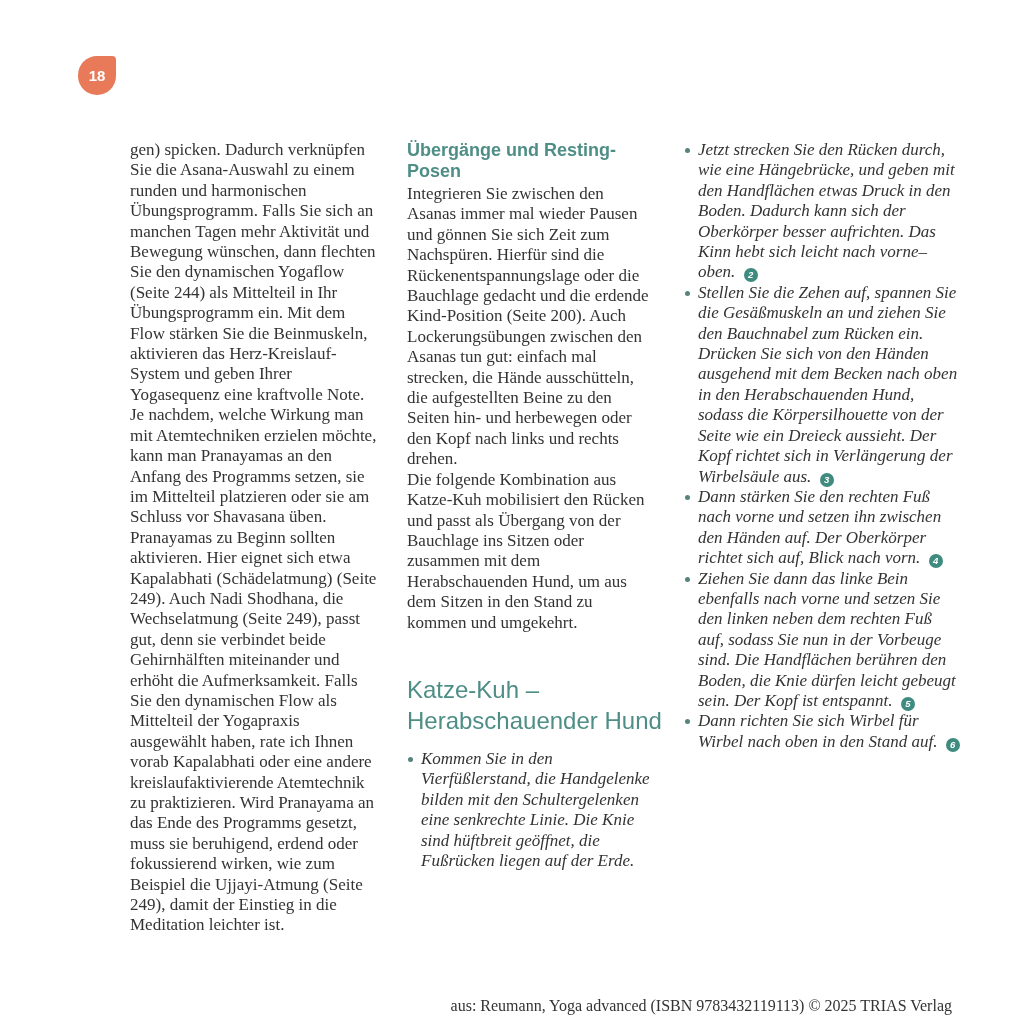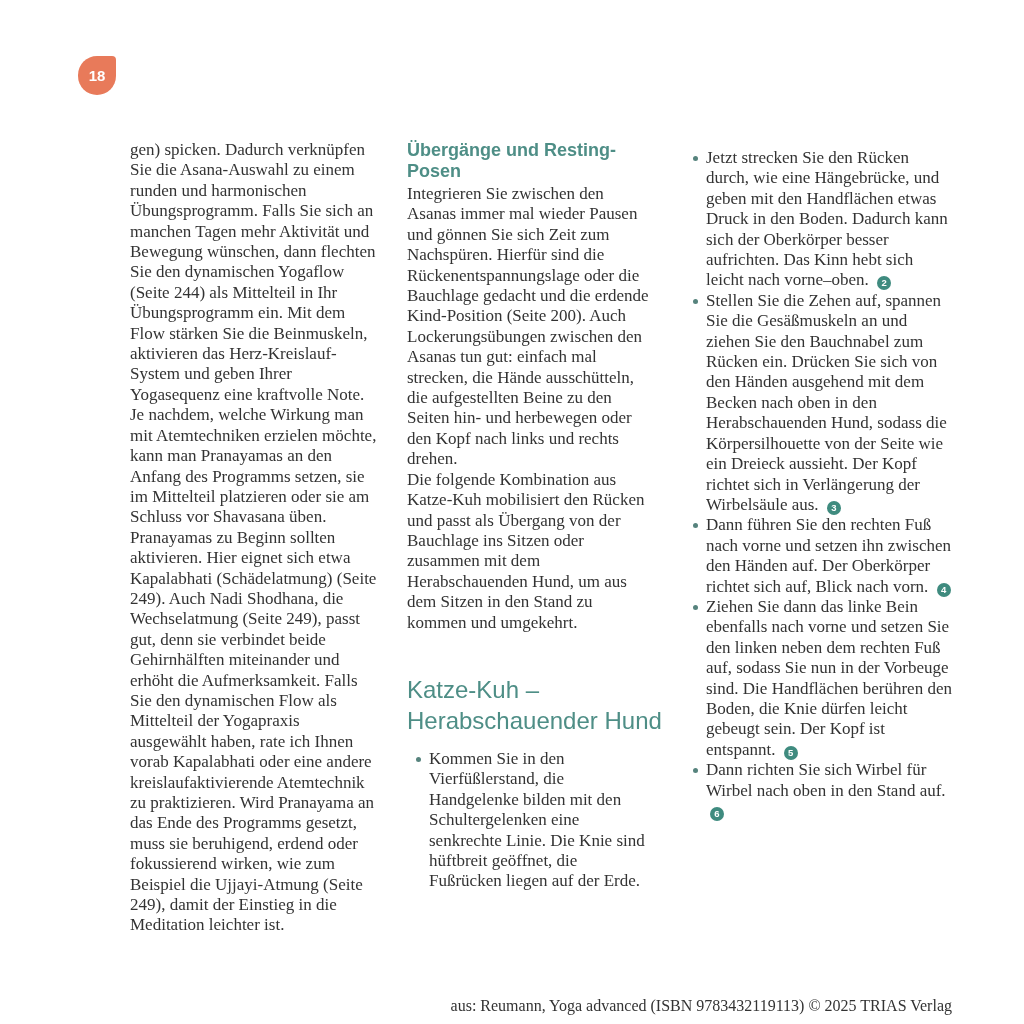--- a/index.html
+++ b/index.html
@@ -59,21 +59,21 @@
     margin:0 0 2px 0;
   }
   .exercise-heading{
     font-family:"Liberation Sans", sans-serif;
     font-size:24px;line-height:31px;
     font-weight:normal;
     color:var(--heading-teal);
     margin:41px 0 13px 0;
     width:276px;
   }
-  ul.steps{list-style:none;margin:8px;padding:0;}
+  ul.steps{list-style:none;margin:0;padding:0;font-style:italic;}
   ul.steps li{
     position:relative;
     padding-left:14px;
     font-size:17px;line-height:20.4px;
     hyphens:auto;
   }
   .bullet-dot{
     position:absolute;left:1px;top:8px;
     width:5px;height:5px;border-radius:50%;
     background:var(--bullet-teal);
@@ -126,21 +126,21 @@
       <h2 class="exercise-heading">Katze-Kuh – Herabschauender Hund</h2>
       <ul class="steps">
           <li><span class="bullet-dot"></span><span>Kommen Sie in den Vierfüßlerstand, die Handgelenke bilden mit den Schultergelenken eine senkrechte Linie. Die Knie sind hüftbreit geöffnet, die Fußrücken liegen auf der Erde.</span></li>
         </ul>
     </div>
 
     <div class="col">
       <ul class="steps">
           <li><span class="bullet-dot"></span><span>Jetzt strecken Sie den Rücken durch, wie eine Hängebrücke, und geben mit den Handflächen etwas Druck in den Boden. Dadurch kann sich der Oberkörper besser aufrichten. Das Kinn hebt sich leicht nach vorne–oben.</span> <span class="step-badge">2</span></li>
           <li><span class="bullet-dot"></span><span>Stellen Sie die Zehen auf, spannen Sie die Gesäßmuskeln an und ziehen Sie den Bauchnabel zum Rücken ein. Drücken Sie sich von den Händen ausgehend mit dem Becken nach oben in den Herabschauenden Hund, sodass die Körpersilhouette von der Seite wie ein Dreieck aussieht. Der Kopf richtet sich in Verlängerung der Wirbelsäule aus.</span> <span class="step-badge">3</span></li>
-          <li><span class="bullet-dot"></span><span>Dann führen Sie den rechten Fuß nach vorne und setzen ihn zwischen den Händen auf. Der Oberkörper richtet sich auf, Blick nach vorn.</span> <span class="step-badge">4</span></li>
+          <li><span class="bullet-dot"></span><span>Dann stärken Sie den rechten Fuß nach vorne und setzen ihn zwischen den Händen auf. Der Oberkörper richtet sich auf, Blick nach vorn.</span> <span class="step-badge">4</span></li>
           <li><span class="bullet-dot"></span><span>Ziehen Sie dann das linke Bein ebenfalls nach vorne und setzen Sie den linken neben dem rechten Fuß auf, sodass Sie nun in der Vorbeuge sind. Die Handflächen berühren den Boden, die Knie dürfen leicht gebeugt sein. Der Kopf ist entspannt.</span> <span class="step-badge">5</span></li>
           <li><span class="bullet-dot"></span><span>Dann richten Sie sich Wirbel für Wirbel nach oben in den Stand auf.</span> <span class="step-badge">6</span></li>
         </ul>
     </div>
 
   </div>
 
   <div class="footer">aus: Reumann, Yoga advanced (ISBN 9783432119113) © 2025 TRIAS Verlag</div>
 
 </div>

